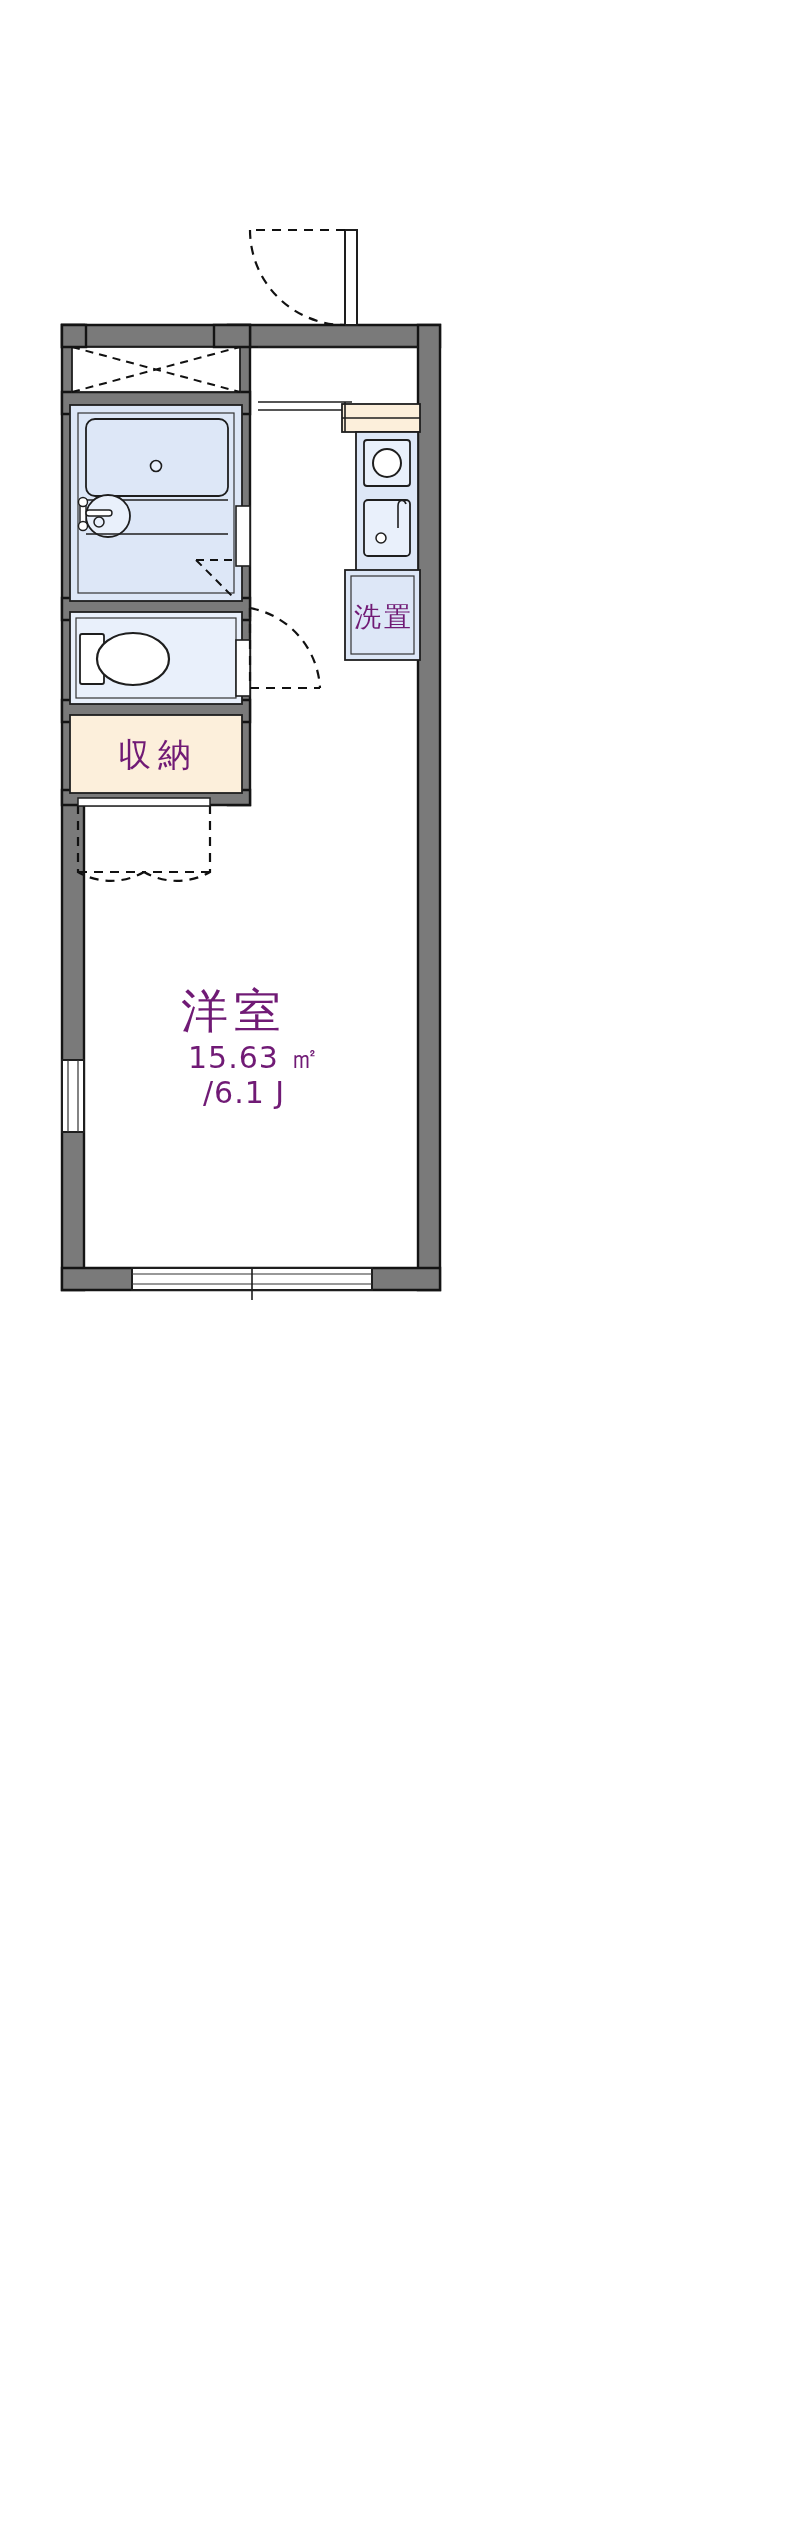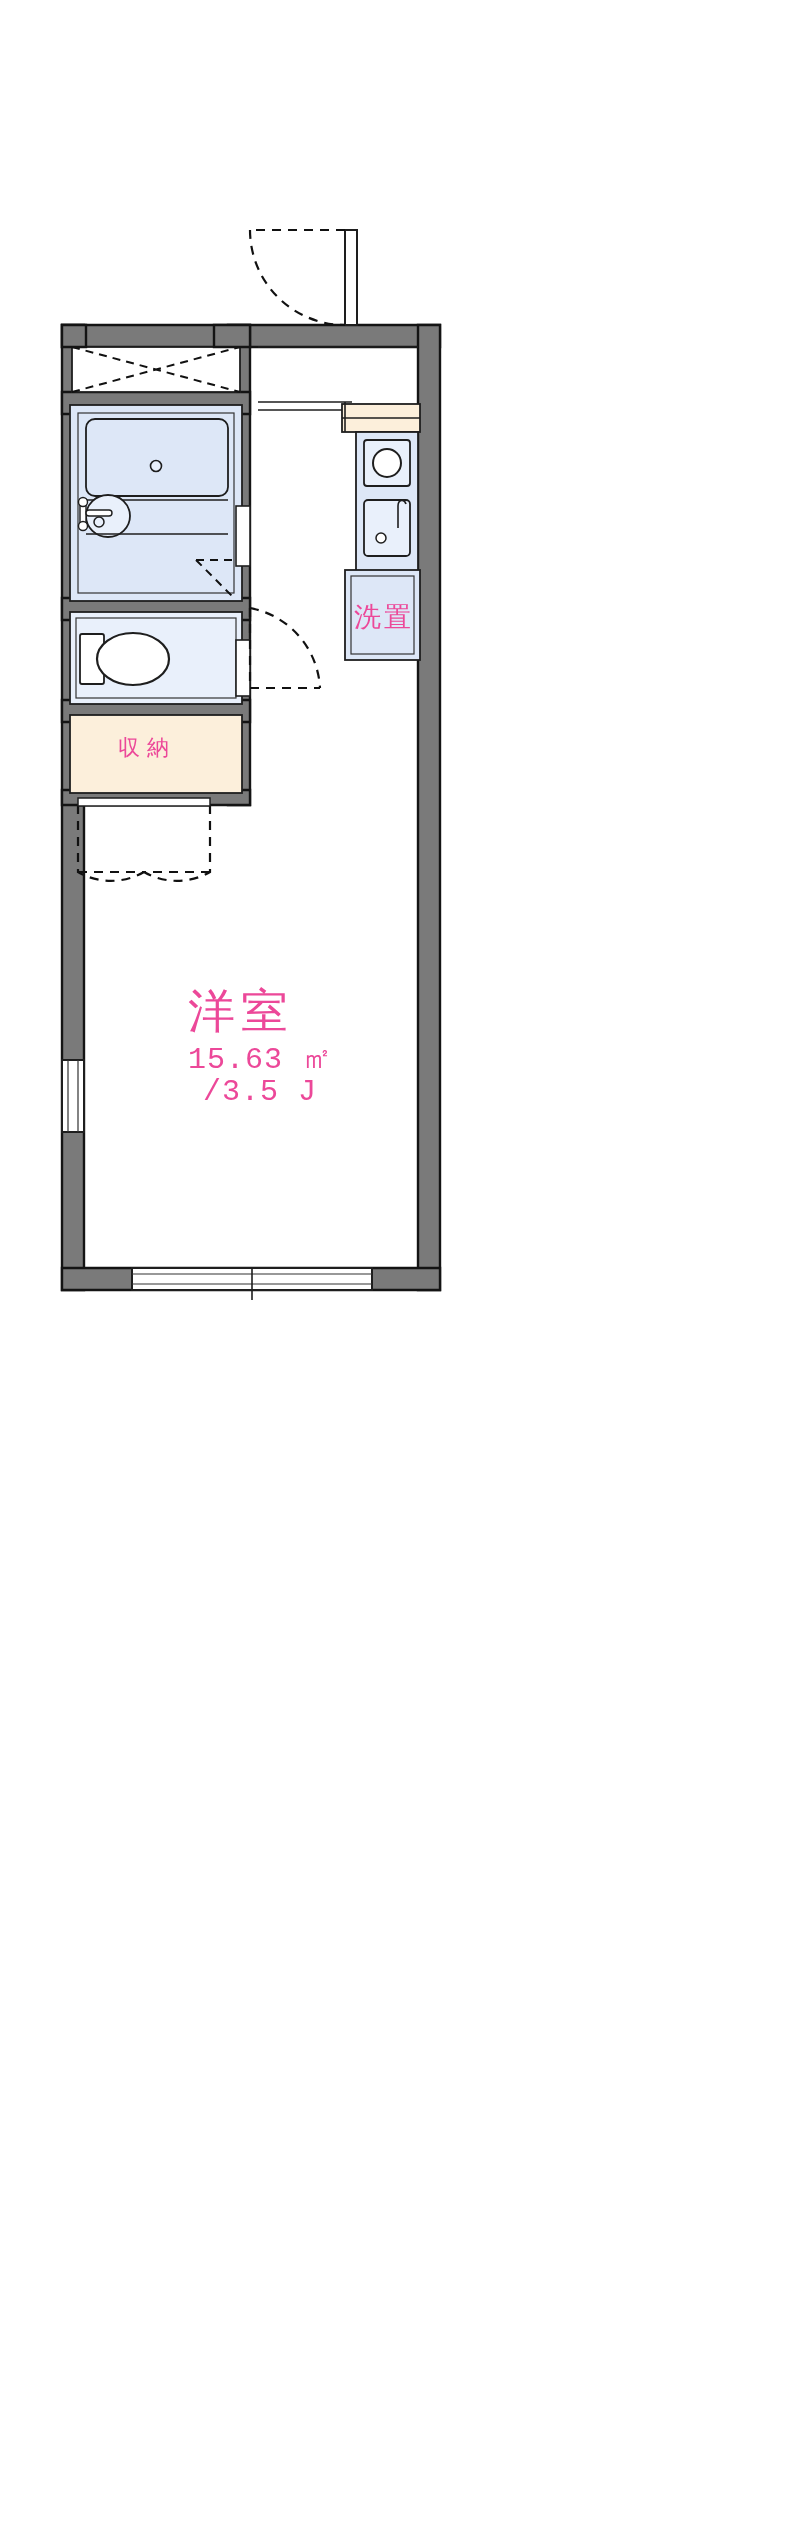--- a/index.html
+++ b/index.html
@@ -1,19 +1,19 @@
 <!DOCTYPE html>
 <html><head>
 <meta charset="utf-8">
 <style>
   html,body{margin:0;padding:0;background:#ffffff;}
   body{width:800px;height:2541px;position:relative;font-family:"DejaVu Sans","Liberation Sans",sans-serif;overflow:hidden;}
   #plan-root{position:absolute;left:0;top:0;width:800px;height:2541px;}
   svg{display:block;}
-  .lbl{position:absolute;white-space:nowrap;color:#ec4899;font-family:Liberation Mono, monospace;}
+  .lbl{position:absolute;white-space:nowrap;color:#701a75;}
 </style>
 </head>
 <body>
 
 <div id="plan-root">
 <svg width="800" height="2541" viewBox="0 0 800 2541">
 
   <defs>
     <style>
       .wall{fill:#7a7a7a;stroke:#141414;stroke-width:2.4;}
@@ -172,21 +172,21 @@
     <rect x="132" y="1268" width="240" height="22" fill="#ffffff" stroke="#1e1e1e" stroke-width="2"></rect>
     <path class="thinner" d="M132,1274 L372,1274 M132,1284 L372,1284"></path>
     <path class="thin" d="M252,1268 L252,1300"></path>
   </g>
 
 </svg>
 </div>
 
 <div class="lbl" style="left:0;top:980;width:800px;"></div>
 
-<div class="lbl" style="left:188px;top:980px;font-size:47px;letter-spacing:6px;">洋室</div>
+<div class="lbl" style="left:181px;top:980px;font-size:47px;letter-spacing:6px;">洋室</div>
 
 <div class="lbl" style="left:188px;top:1038px;font-size:30px;letter-spacing:1px;">15.63 ㎡</div>
 
-<div class="lbl" style="left:203px;top:1075px;font-size:30px;letter-spacing:1px;">/3.5 J</div>
+<div class="lbl" style="left:203px;top:1075px;font-size:30px;letter-spacing:1px;">/6.1 J</div>
 
-<div class="lbl" style="left:118px;top:733px;font-size:22px;letter-spacing:7px;">収納</div>
+<div class="lbl" style="left:118px;top:733px;font-size:33px;letter-spacing:7px;">収納</div>
 
 <div class="lbl" style="left:354px;top:599px;font-size:27px;letter-spacing:3px;">洗置</div>
 
 </body></html>

